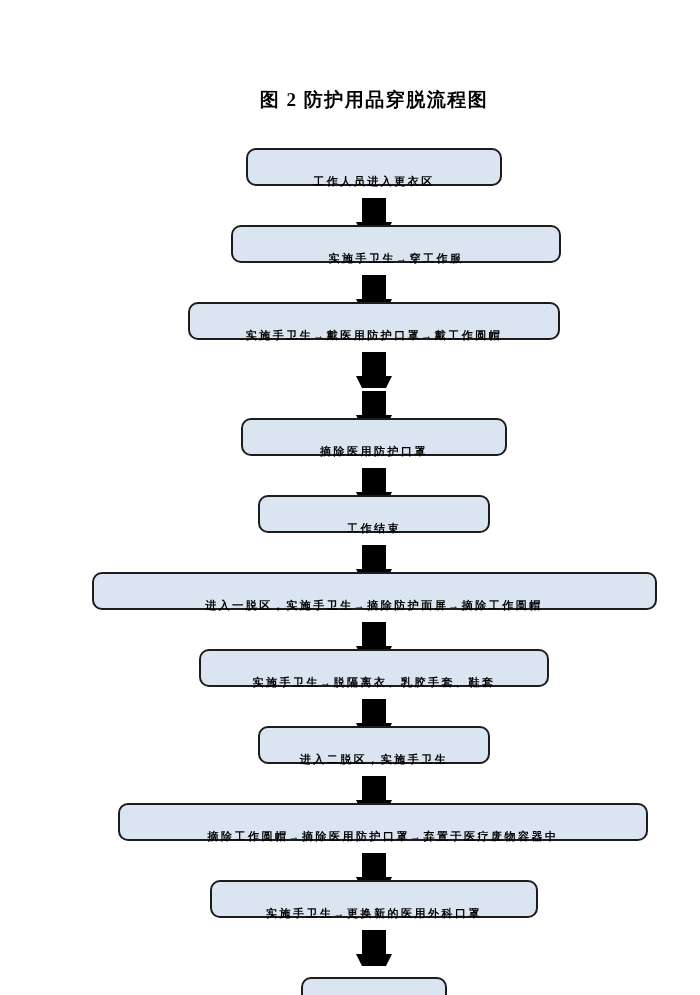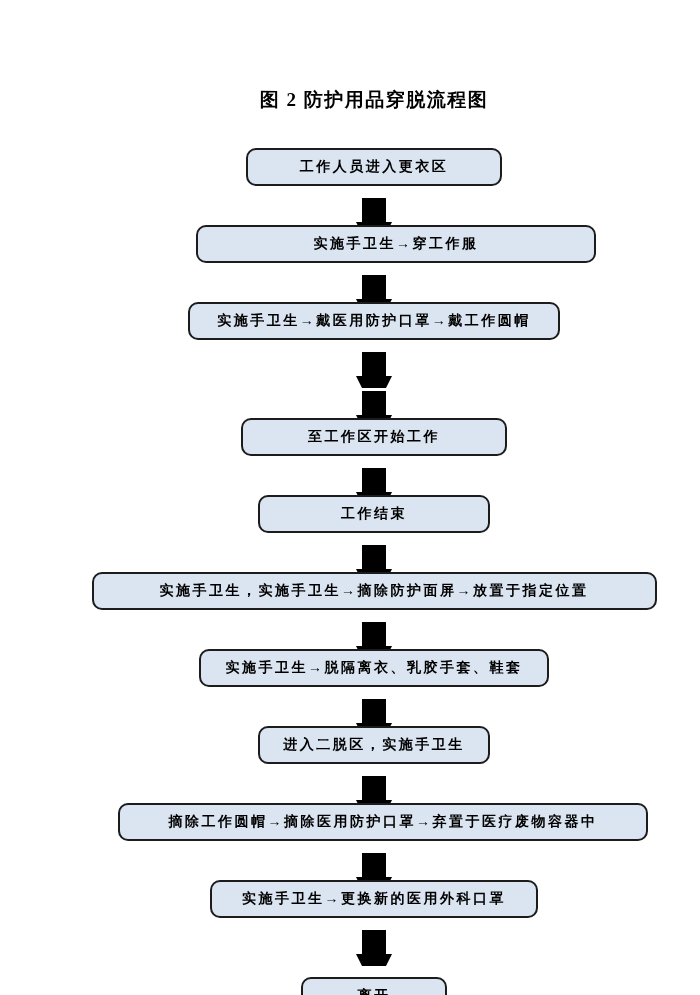--- a/index.html
+++ b/index.html
@@ -30,30 +30,30 @@
     display: flex;
     flex-direction: column;
     align-items: center;
   }
   .node {
     height: 38px;
     background: #dbe5f1;
     border: 2px solid #1c1c1c;
     border-radius: 10px;
     display: flex;
-    align-items: center;
+    align-items: flex-start;
     justify-content: center;
-    font-size: 14px;
+    font-size: 11px;
     font-weight: 700;
     letter-spacing: 2.5px;
     white-space: nowrap;
     flex: 0 0 auto;
   }
   .n1  { width: 256px; }
-  .n2  { width: 400px; margin-left: 44px; }
+  .n2  { width: 330px; margin-left: 44px; }
   .n3  { width: 372px; }
   .n4  { width: 370px; }
   .n5  { width: 266px; }
   .n6  { width: 232px; }
   .n7  { width: 565px; }
   .n8  { width: 350px; }
   .n9  { width: 232px; }
   .n10 { width: 530px; margin-left: 18px; }
   .n11 { width: 328px; }
   .n12 { width: 146px; margin-top: 20px; }
@@ -109,37 +109,37 @@
       <div class="arrow-line"></div>
       <div class="arrow-head"></div>
     </div>
 
     <div class="arrow">
       <div class="arrow-line"></div>
       <div class="arrow-head"></div>
     </div>
 
     <div class="node n5">
-      <span>至工作区开始工作</span>
+      <span>摘除医用防护口罩</span>
     </div>
     <div class="arrow">
       <div class="arrow-line"></div>
       <div class="arrow-head"></div>
     </div>
 
     <div class="node n6">
       <span>工作结束</span>
     </div>
     <div class="arrow">
       <div class="arrow-line"></div>
       <div class="arrow-head"></div>
     </div>
 
     <div class="node n7">
-      <span>实施手卫生，实施手卫生→摘除防护面屏→放置于指定位置</span>
+      <span>进入一脱区，实施手卫生→摘除防护面屏→摘除工作圆帽</span>
     </div>
     <div class="arrow">
       <div class="arrow-line"></div>
       <div class="arrow-head"></div>
     </div>
 
     <div class="node n8">
       <span>实施手卫生→脱隔离衣、乳胶手套、鞋套</span>
     </div>
     <div class="arrow">

